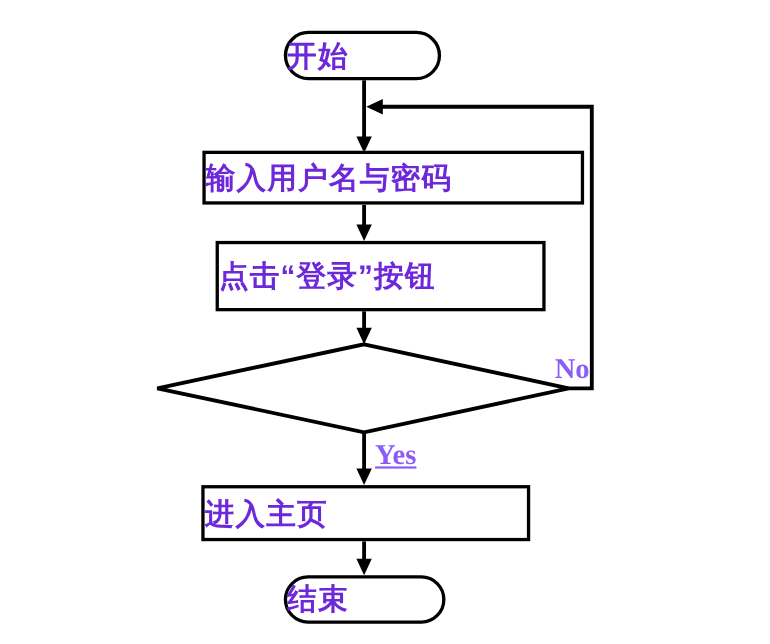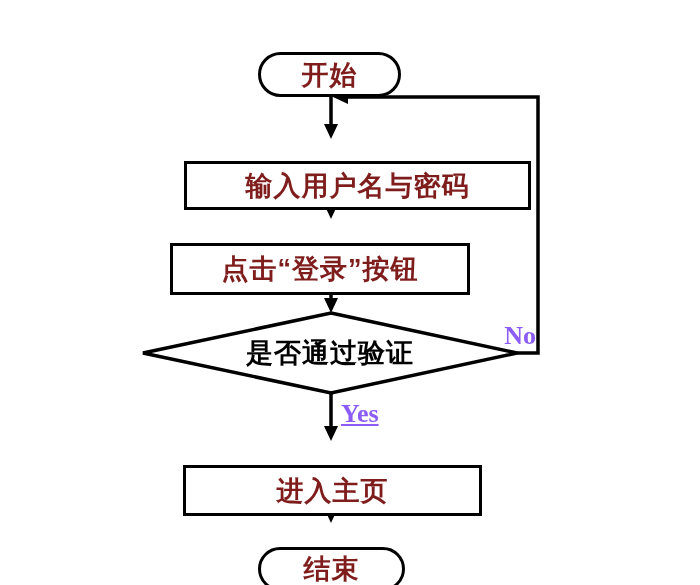--- a/index.html
+++ b/index.html
@@ -22,27 +22,25 @@
     width: 700px;
     height: 585px;
   }
   .node {
     position: absolute;
     box-sizing: border-box;
     background: #ffffff;
     border: 3.5px solid #000000;
     display: flex;
     align-items: center;
-    justify-content: center;
-    color: #7f1d1d;
+    color: #6d28d9;
     font-weight: bold;
     font-size: 27px;
     letter-spacing: 1px;
     white-space: nowrap;
-    margin-top: 24px;
   }
   .terminal {
     border-radius: 23px;
   }
   .decision-label {
     position: absolute;
     display: flex;
     align-items: center;
     justify-content: center;
     color: #000000;
@@ -55,21 +53,21 @@
     position: absolute;
     color: #8b5cf6;
     font-family: "Liberation Serif", "DejaVu Serif", serif;
     font-weight: bold;
     font-size: 26px;
     line-height: 1;
     white-space: nowrap;
   }
   #label-start  { left: 258px; top: 28px;  width: 143px; height: 45px; }
   #label-input  { left: 184px; top: 137px; width: 347px; height: 49px; }
-  #label-click  { left: 170px; top: 219px; width: 300px; height: 52px; }
+  #label-click  { left: 196px; top: 219px; width: 300px; height: 64px; }
   #label-verify { left: 143px; top: 313px; width: 374px; height: 80px; }
   #label-home   { left: 183px; top: 441px; width: 299px; height: 51px; }
   #label-end    { left: 258px; top: 523px; width: 147px; height: 44px; }
   #label-yes    { left: 341px; top: 401px; text-decoration: underline; }
   #label-no     { left: 504px; top: 323px; width: 32px; text-align: right; }
 </style>
 </head>
 <body>
 
 <div id="stage">
@@ -102,23 +100,20 @@
   </div>
 
   <div class="node" id="label-input">
     <span>输入用户名与密码</span>
   </div>
 
   <div class="node" id="label-click">
     <span>点击“登录”按钮</span>
   </div>
 
-  <div class="decision-label" id="label-verify">
-    <span>是否通过验证</span>
-  </div>
 
   <div class="node terminal" id="label-end">
     <span>结束</span>
   </div>
 
   <div class="node" id="label-home">
     <span>进入主页</span>
   </div>
 
   <div class="edge-label" id="label-yes">Yes</div>

